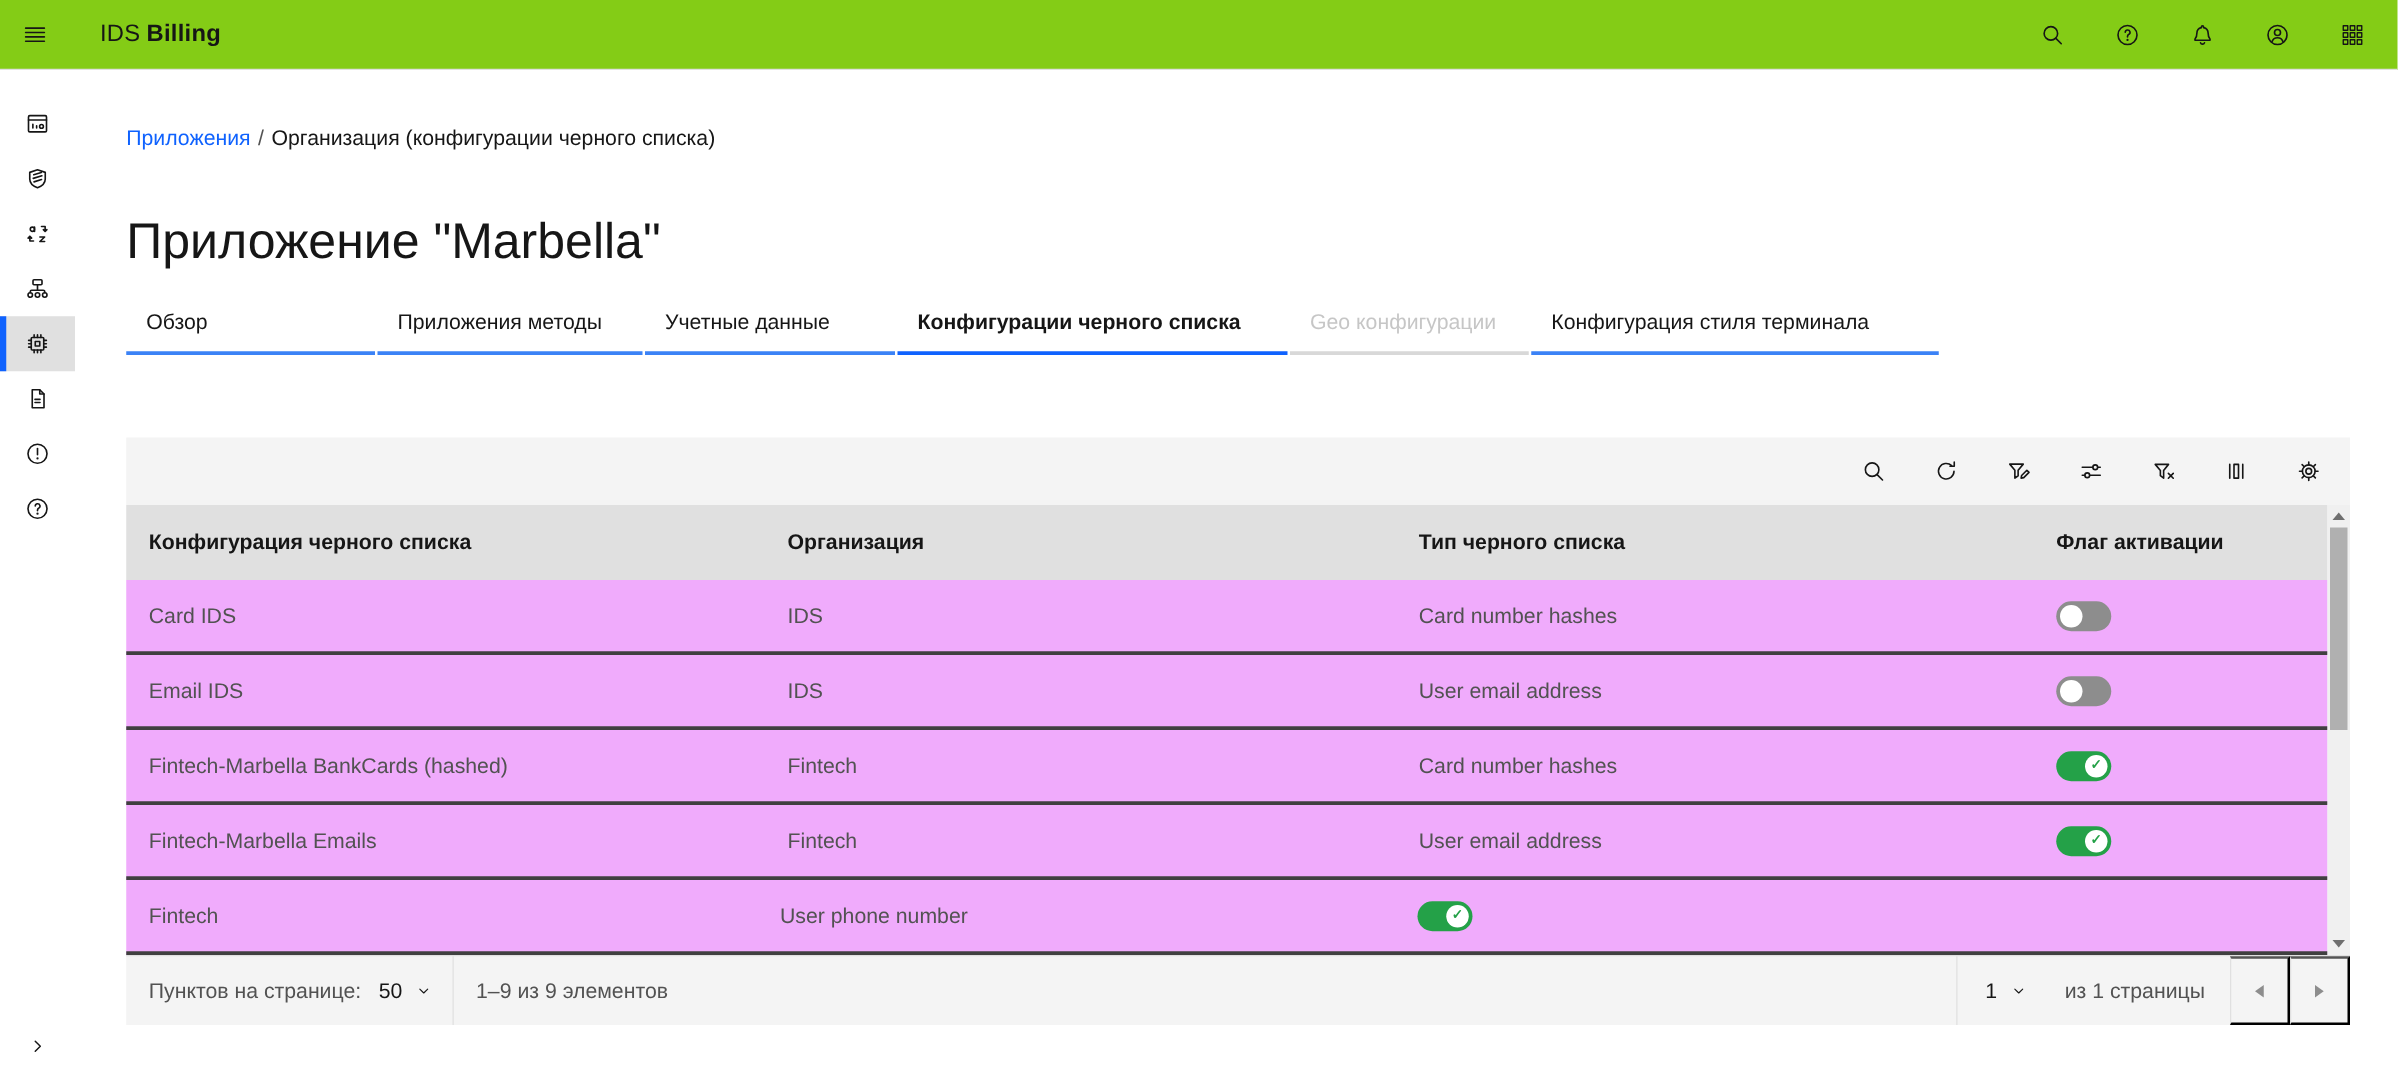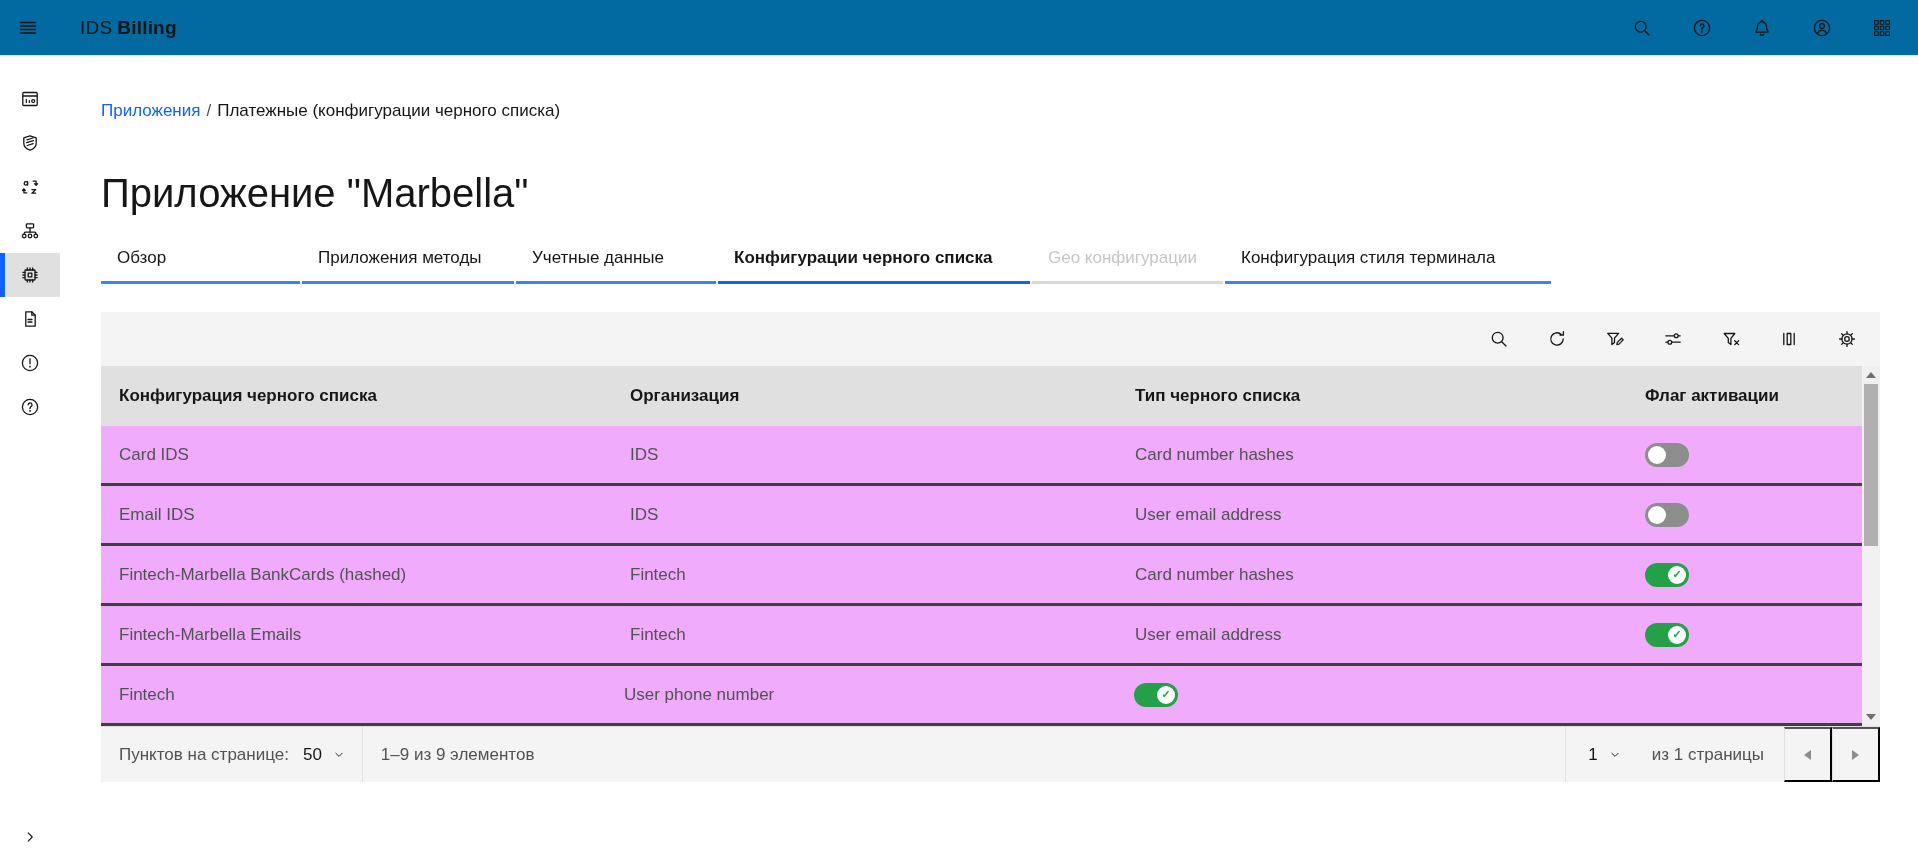--- a/index.html
+++ b/index.html
@@ -6,21 +6,21 @@
   html,body { margin:0; padding:0; }
   body {
     width:1918px; height:863px; position:relative; overflow:hidden;
     background:#ffffff; color:#161616;
     font-family:"Liberation Sans", sans-serif;
   }
   svg.ic { stroke:#161616; fill:none; stroke-width:1.3; stroke-linecap:round; stroke-linejoin:round; display:block; }
   svg.ic .fil { fill:#161616; stroke:none; }
 
   
-  .header { position:absolute; top:0; left:0; right:0; height:56px; background:#0369a1;
+  .header { position:absolute; top:0; left:0; right:0; height:56px; background:#84cc16;
     border-bottom:1px solid #e0e0e0; display:flex; align-items:center; z-index:20; }
   .icon-btn { background:none; border:none; padding:0; cursor:pointer;
     display:flex; align-items:center; justify-content:center; }
   .menu-btn { width:56px; height:55px; }
   .brand { margin-left:24px; font-size:19px; letter-spacing:.2px; cursor:pointer; white-space:nowrap; }
   .brand .pfx { font-weight:400; }
   .brand .nam { font-weight:700; margin-left:5px; }
   .header-actions { margin-left:auto; display:flex; padding-right:6px; }
   .header-actions .icon-btn { width:60px; height:55px; }
 
@@ -41,21 +41,21 @@
   .page-title { position:absolute; left:101px; top:144px; font-size:40px; font-weight:400; color:#161616; white-space:nowrap; }
 
   
   .tabs { position:absolute; left:101px; top:234px; display:flex; height:50px; }
   .tab { height:50px; border-bottom:3px solid #3b82f6; margin-right:2px; padding:14px 16px 0;
     font-size:17px; color:#161616; cursor:pointer; white-space:nowrap; }
   .tab.active { border-bottom-color:#0f62fe; font-weight:700; }
   .tab.disabled { color:#c6c6c6; cursor:not-allowed; border-bottom-color:#d8d8d8; }
 
   
-  .table-wrap { position:absolute; left:101px; top:312px; width:1779px; }
+  .table-wrap { position:absolute; left:101px; top:350px; width:1779px; }
   .toolbar { height:54px; background:#f4f4f4; display:flex; align-items:center; justify-content:flex-end; padding-right:4px; }
   .toolbar .icon-btn { width:58px; height:48px; }
   .tbl { display:flex; }
   .tbl-main { width:1761px; }
   .thead { display:flex; height:60px; background:#e0e0e0; }
   .th { display:flex; align-items:center; padding-left:18px; font-size:17px; font-weight:700; color:#161616; }
   .col1 { width:511px; } .col2 { width:505px; } .col3 { width:510px; } .col4 { width:235px; }
   .trow { display:flex; height:60px; background:#f0abfc; border-bottom:3px solid #404040; }
   .td { display:flex; align-items:center; padding-left:18px; font-size:17px; color:#525252; }
 
@@ -211,21 +211,21 @@
   <button class="sidenav-expand">
     <svg class="ic" width="18" height="18" viewBox="0 0 20 20">
         <path d="M8 5.5l4.5 4.5L8 14.5"></path>
       </svg>
   </button>
 </div>
 
 <div class="breadcrumb">
   <a class="lnk">Приложения</a>
   <span class="sep">/</span>
-  <span class="cur">Платежные (конфигурации черного списка)</span>
+  <span class="cur">Организация (конфигурации черного списка)</span>
 </div>
 <h1 class="page-title">Приложение "Marbella"</h1>
 
 <div class="tabs">
   <div class="tab" style="width:199px"><span>Обзор</span></div>
   <div class="tab" style="width:212px"><span>Приложения методы</span></div>
   <div class="tab" style="width:200px"><span>Учетные данные</span></div>
   <div class="tab active" style="width:312px"><span>Конфигурации черного списка</span></div>
   <div class="tab disabled" style="width:191px"><span>Geo конфигурации</span></div>
   <div class="tab" style="width:326px"><span>Конфигурация стиля терминала</span></div>

